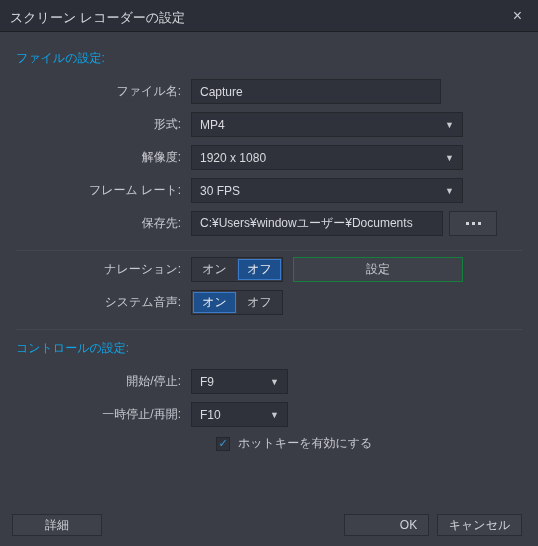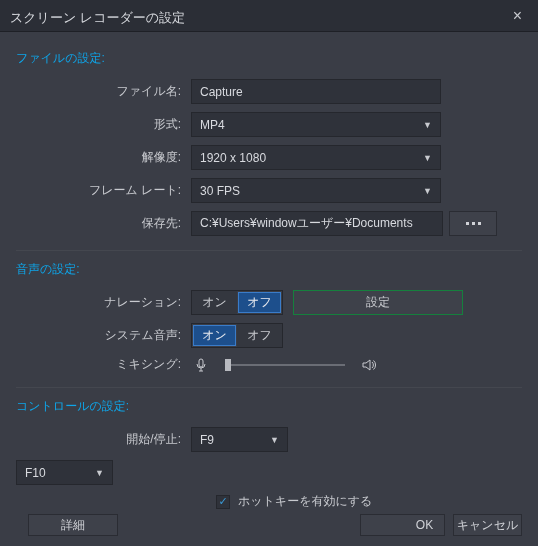--- a/index.html
+++ b/index.html
@@ -7,42 +7,42 @@
 .titlebar { height: 32px; background: #2b2e36; display: flex; align-items: flex-end; justify-content: space-between; padding: 4px 10px; border-bottom: 1px solid #1e2026; }
 .titlebar .title { color: #d8dadf; font-size: 13px; }
 .titlebar .close { color: #c8cacf; font-size: 16px; cursor: pointer; padding: 2px 6px; }
 .content { padding: 8px 16px 0 16px; }
 .section-label { color: #0ea5e9; font-size: 12px; margin: 10px 0 12px 0; }
 .row { display: flex; align-items: center; margin-bottom: 8px; }
 .row .lbl { width: 175px; text-align: right; padding-right: 10px; color: #c8cacf; }
 .text-input { background: #2f323a; border: 1px solid #25272d; color: #d8dadf; height: 25px; padding: 0 8px; font-size: 12px; outline: none; }
 .text-input.wide { width: 250px; }
 .text-input.path { width: 252px; }
-.select { background: #2f323a; border: 1px solid #25272d; color: #d8dadf; height: 25px; padding: 0 24px 0 8px; font-size: 12px; width: 250px; display: flex; align-items: center; position: relative; cursor: pointer; }
+.select { background: #2f323a; border: 1px solid #25272d; color: #d8dadf; height: 25px; padding: 0 24px 0 8px; font-size: 12px; width: 272px; display: flex; align-items: center; position: relative; cursor: pointer; }
 .select.small { width: 97px; }
 .select::after { content: "▼"; position: absolute; right: 8px; font-size: 9px; color: #c8cacf; }
 .btn-dots { width: 48px; height: 25px; background: #3e414a; border: 1px solid #2a2c33; display: flex; align-items: center; justify-content: center; margin-left: 6px; cursor: pointer; position: relative; }
 .btn-dots span { display: flex; gap: 3px; }
 .btn-dots i { width: 3px; height: 3px; background: #d0d2d7; display: block; }
 .divider { height: 1px; background: #2b2e36; border-bottom: 1px solid #44474f; margin: 14px 0 6px 0; }
 .toggle-group { display: inline-flex; border: 1px solid #25272d; height: 25px; }
 .toggle-btn { width: 45px; display: flex; align-items: center; justify-content: center; font-size: 12px; cursor: pointer; background: #34373f; color: #c8cacf; }
 .toggle-btn.sel { background: #1d4f8c; border: 1px solid #3a7cc9; color: #e8eaef; margin: 1px; height: 21px; width: 43px; }
 .settings-btn { width: 170px; height: 25px; background: #3e414a; border: 1px solid #15803d; display: flex; align-items: center; justify-content: center; margin-left: 10px; cursor: pointer; color: #c8cacf; }
 .mix-icon { display: inline-flex; width: 20px; justify-content: center; color: #c8cacf; }
 .slider { width: 120px; height: 2px; background: #6a6d75; position: relative; margin: 0 14px; }
 .slider .thumb { width: 6px; height: 12px; background: #b8bac0; position: absolute; left: 0; top: -5px; }
 .check-row { display: flex; align-items: center; margin: 8px 0 0 200px; }
 .check { width: 14px; height: 14px; background: #2f323a; border: 1px solid #25272d; display: inline-flex; align-items: center; justify-content: center; margin-right: 8px; color: #3a9cd9; font-size: 11px; cursor: pointer; }
-.footer { position: absolute; bottom: 10px; left: 28px; right: 16px; display: flex; }
+.footer { position: absolute; bottom: 10px; left: 12px; right: 16px; display: flex; }
 .footer-btn { height: 22px; background: #3e414a; border: 1px solid #2a2c33; color: #d0d2d7; display: flex; align-items: center; justify-content: center; font-size: 12px; cursor: pointer; }
 .footer .detail { width: 90px; }
 .footer .spacer { flex: 1; }
 .footer .ok { width: 85px; margin-right: 8px; padding-left: 44px; }
-.footer .cancel { width: 69px; }
+.footer .cancel { width: 85px; }
 svg { display: block; }
 </style>
 </head>
 <body>
 
 <div class="titlebar">
   <span class="title">スクリーン レコーダーの設定</span>
   <span class="close">×</span>
 </div>
 
@@ -79,67 +79,51 @@
         <span>
           <i></i>
           <i></i>
           <i></i>
         </span>
       </div>
   </div>
 
   <div class="divider"></div>
 
-  <div class="section-label">音声の設定:</div>
 
   <div class="row">
     <div class="lbl">ナレーション:</div>
     <div class="toggle-group">
       <div class="toggle-btn">オン</div>
       <div class="toggle-btn sel">オフ</div>
     </div>
     <div class="settings-btn">設定</div>
   </div>
 
   <div class="row">
     <div class="lbl">システム音声:</div>
     <div class="toggle-group">
       <div class="toggle-btn sel">オン</div>
       <div class="toggle-btn">オフ</div>
     </div>
   </div>
 
-  <div class="row">
-    <div class="lbl">ミキシング:</div>
-    <span class="mix-icon">
-      <svg width="16" height="16" viewBox="0 0 16 16">
-          <path d="M8 2a2 2 0 0 0-2 2v4a2 2 0 0 0 4 0V4a2 2 0 0 0-2-2zM4 7a4 4 0 0 0 8 0M8 11v3M6 14h4" stroke="#c8cacf" stroke-width="1" fill="none"></path>
-        </svg>
-    </span>
-    <div class="slider">
-        <div class="thumb"></div>
-      </div>
-    <span class="mix-icon">
-      <svg width="16" height="16" viewBox="0 0 16 16">
-          <path d="M2 6v4h3l4 3V3L5 6H2z M11 5a4 4 0 0 1 0 6 M12.5 3.5a6 6 0 0 1 0 9" stroke="#c8cacf" stroke-width="1" fill="none"></path>
-        </svg>
-    </span>
-  </div>
 
   <div class="divider"></div>
 
   <div class="section-label">コントロールの設定:</div>
 
   <div class="row">
     <div class="lbl">開始/停止:</div>
     <div class="select small">
         <span>F9</span>
       </div>
   </div>
   <div class="row">
+    <div class="lbl">一時停止/再開:</div>
     <div class="select small">
         <span>F10</span>
       </div>
   </div>
   <div class="check-row">
     <span class="check">✓</span>
     <span>ホットキーを有効にする</span>
   </div>
 
 </div>

